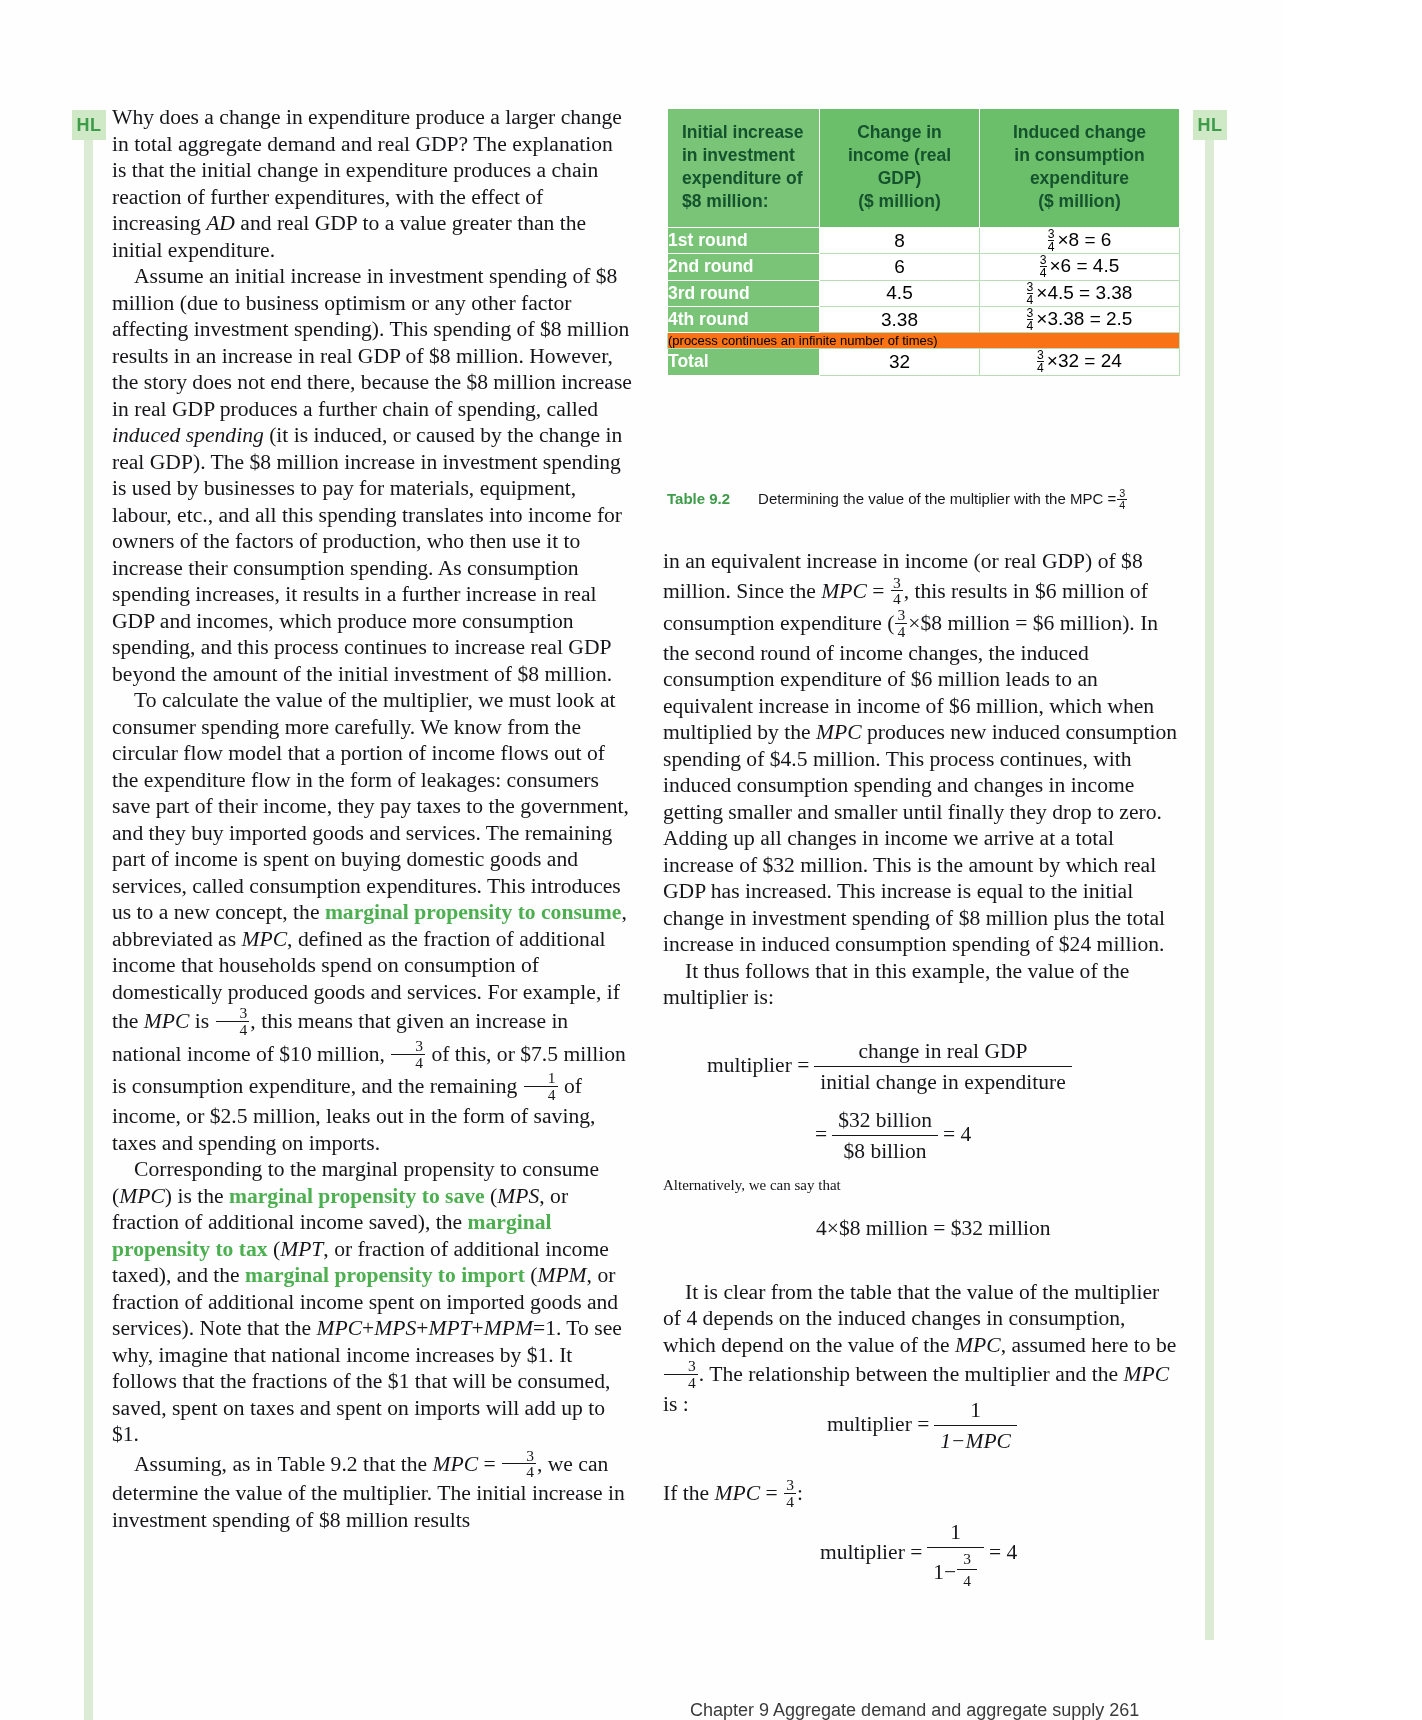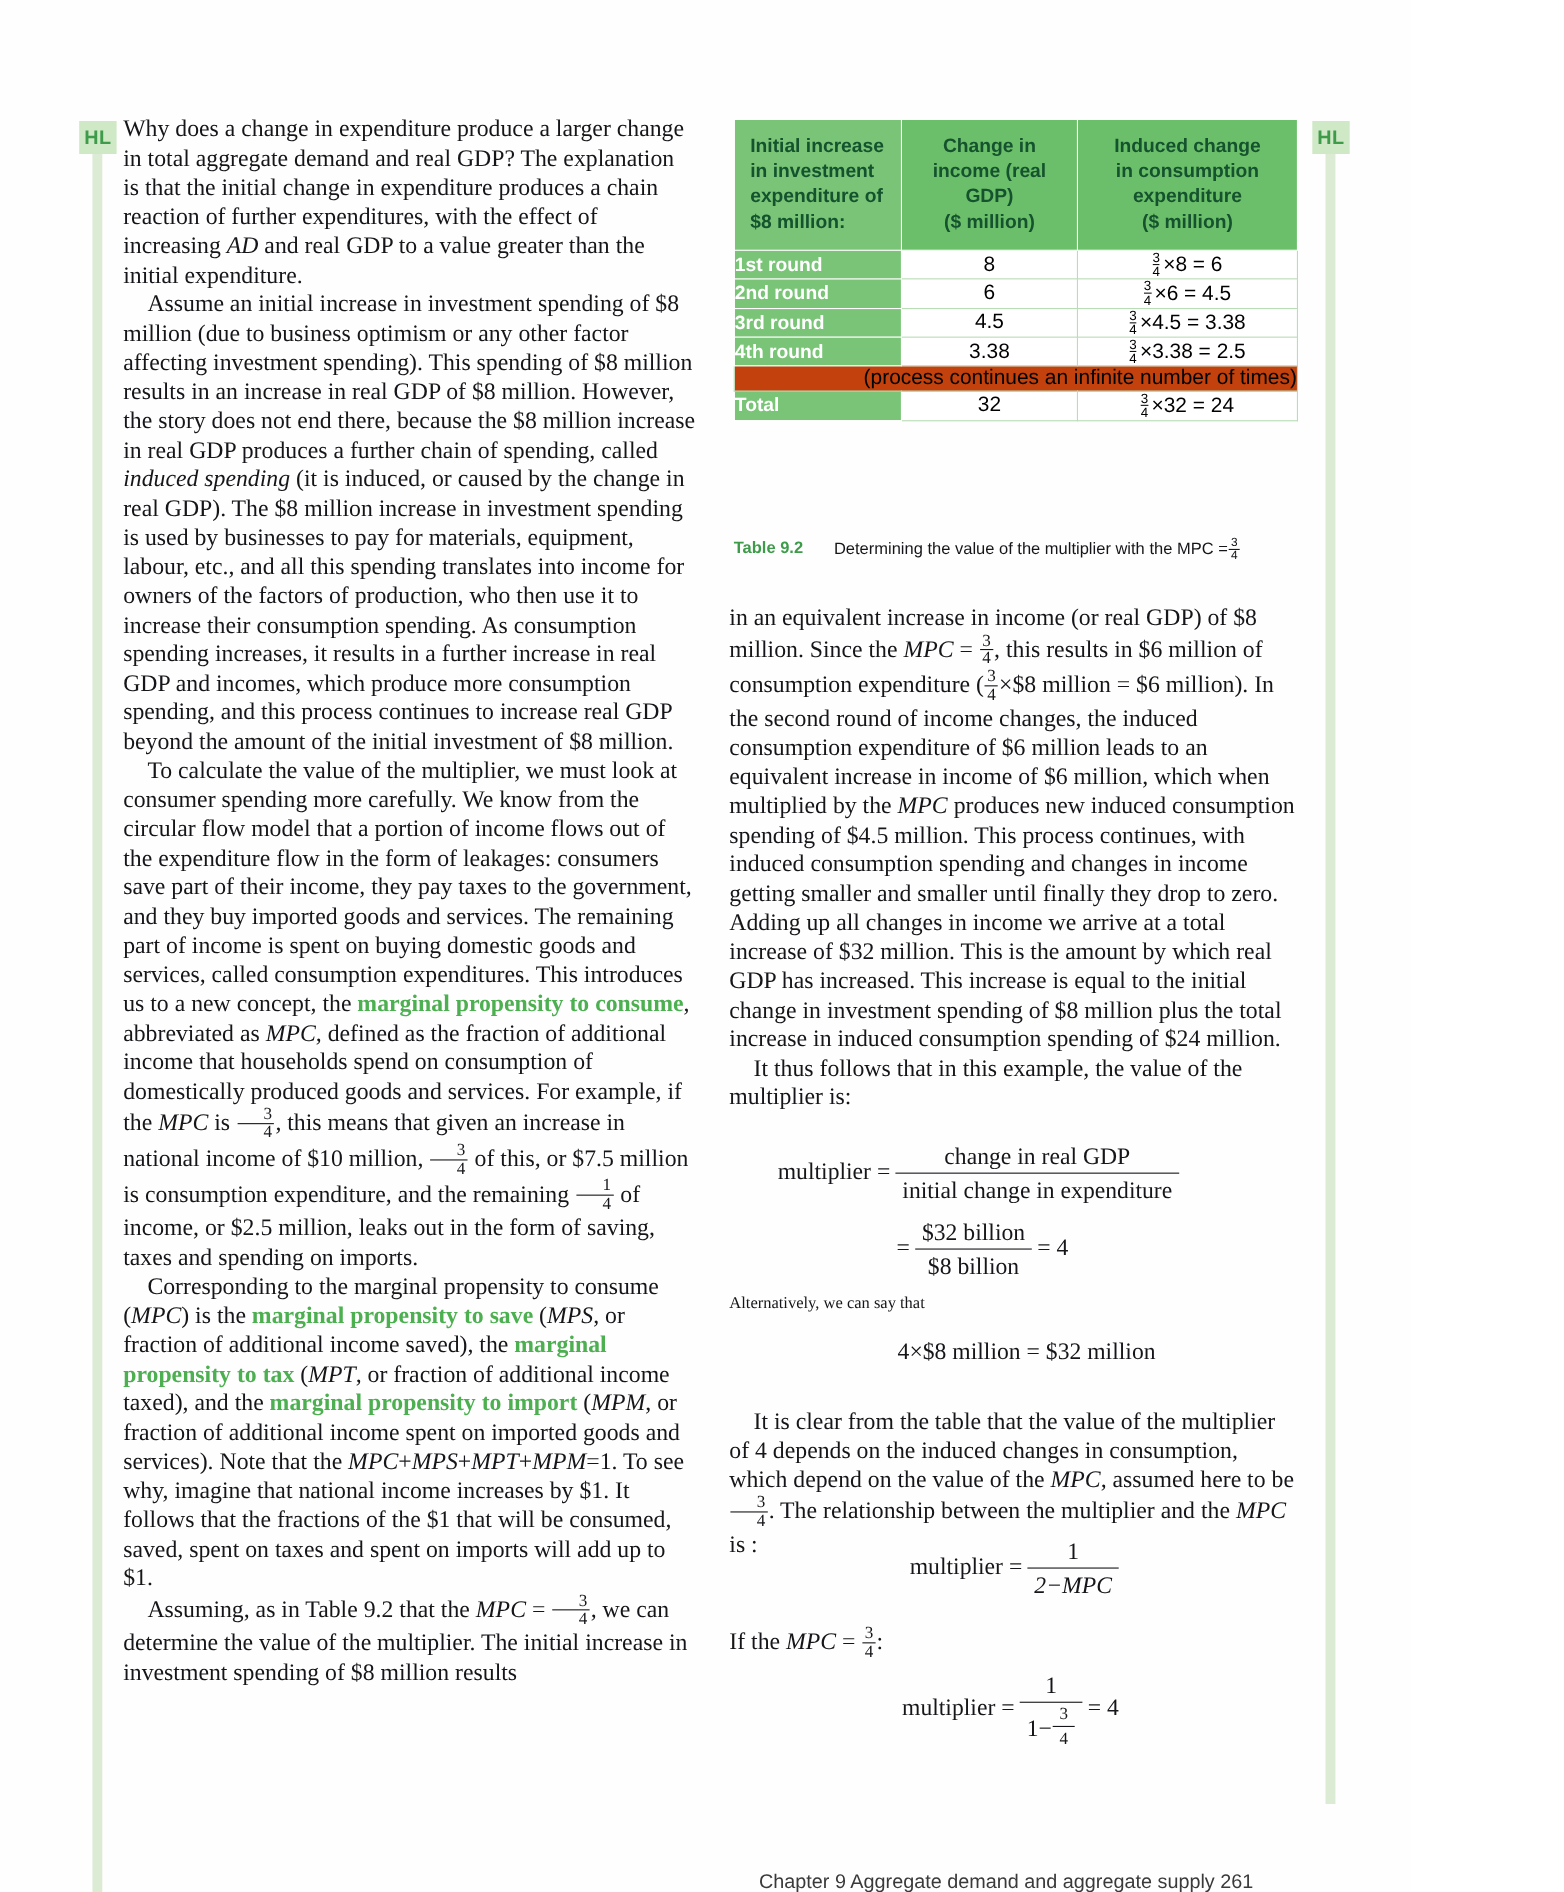--- a/index.html
+++ b/index.html
@@ -129,24 +129,24 @@
   .cellcalc {
     background: #ffffff;
     text-align: center;
     font-family: "Liberation Sans", sans-serif;
     font-size: 19px;
     padding: 9px 6px;
     border: 1px solid #b9ddb5;
     white-space: nowrap;
   }
   .cellspan {
-    background: #c2410c;
-    text-align: right;
-    font-family: "Liberation Sans", sans-serif;
-    font-size: 19px;
+    background: #f97316;
+    text-align: left;
+    font-family: "Liberation Sans", sans-serif;
+    font-size: 13px;
     padding: 10px 6px;
     border: 1px solid #b9ddb5;
   }
   .frac-s {
     display: inline-block;
     vertical-align: -0.4em;
     text-align: center;
     font-size: .64em;
     line-height: 1.0;
     margin-right: 3px;
@@ -311,21 +311,21 @@
 
   <div class="mathblock" id="math-2">
     <span>=</span><span class="bigfrac"><span class="num">$32 billion</span><span class="den">$8 billion</span></span><span>= 4</span>
   </div>
 
   <div class="mathblock" id="math-3">Alternatively, we can say that</div>
 
   <div class="mathblock" id="math-4">4×$8 million = $32 million</div>
 
   <div class="mathblock" id="math-5">
-    <span>multiplier =</span><span class="bigfrac"><span class="num">1</span><span class="den it">2−MPC</span></span>
+    <span>multiplier =</span><span class="bigfrac"><span class="num">1</span><span class="den it">1−MPC</span></span>
   </div>
 
   <div class="mathblock" id="math-6">
     <span>If the </span><span class="it">MPC</span><span> = </span><span class="frac"><span class="num">3</span><span class="den">4</span></span><span>:</span>
   </div>
 
   <div class="mathblock" id="math-7">
     <span>multiplier =</span><span class="bigfrac"><span class="num">1</span><span class="den"><span>1−</span><span class="frac" style="vertical-align:-0.45em;"><span class="num">3</span><span class="den">4</span></span></span></span><span>= 4</span>
   </div>
 

